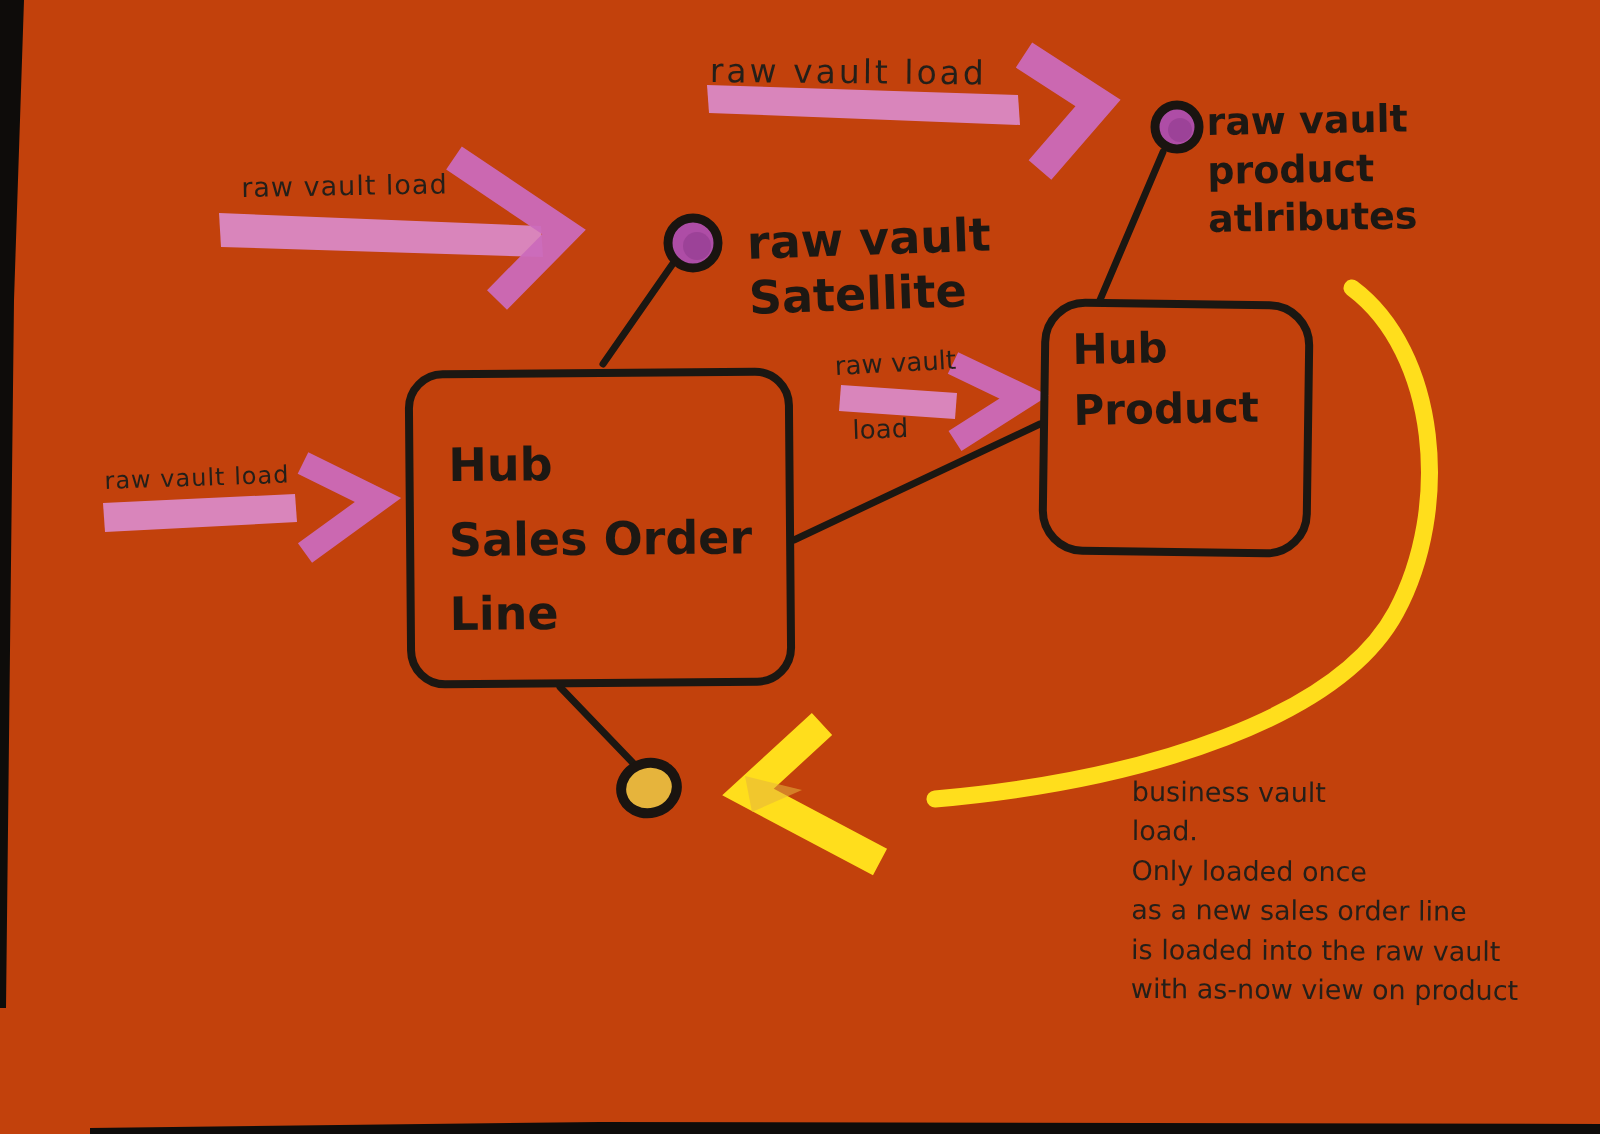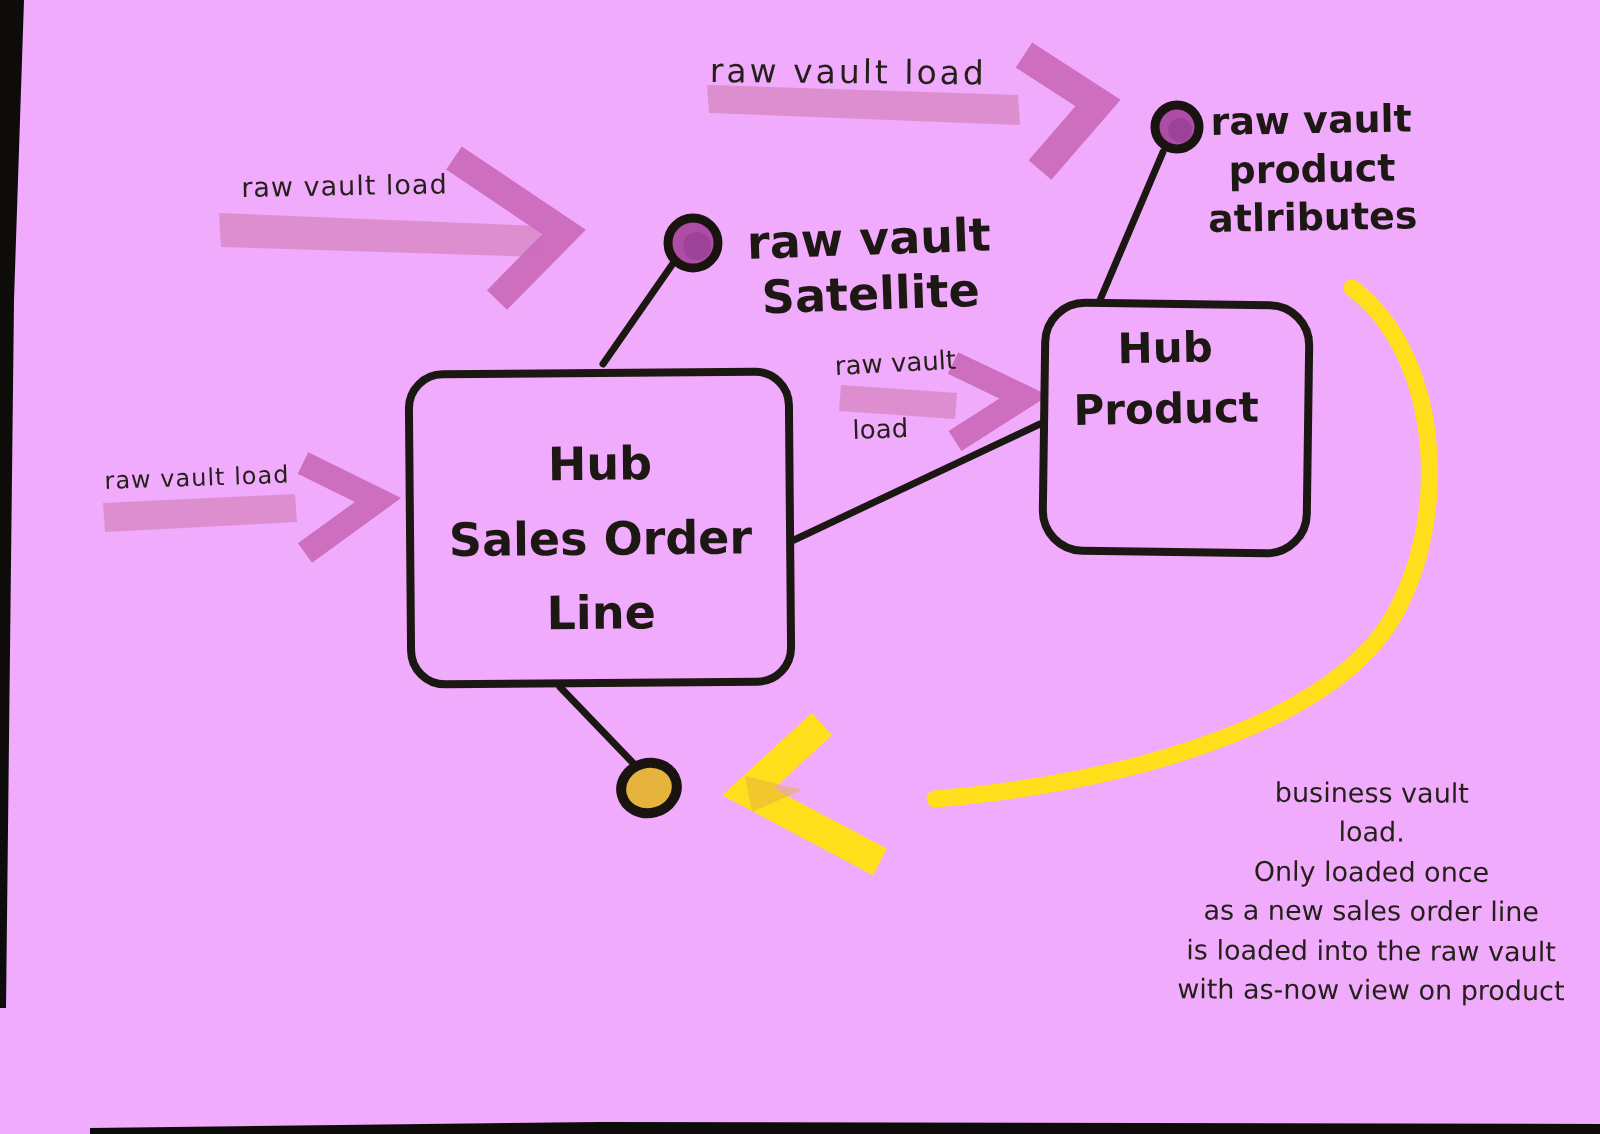--- a/index.html
+++ b/index.html
@@ -1,22 +1,21 @@
 <!DOCTYPE html>
 <html><head>
 <meta charset="utf-8">
 <style>
   html,body{margin:0;padding:0;background:#ffffff;}
   .stage{
     position:relative;
     width:1600px;height:1134px;
-    background:#f0abfc;
+    background:#c2410c;
     overflow:hidden;
     font-family:"DejaVu Sans", sans-serif;
-    text-align:center;
   }
   .stage svg{position:absolute;left:0;top:0;}
   .hw{
     position:absolute;
     color:#1d1813;
     white-space:pre-line;
     transform-origin:left top;
     line-height:1.3;
   }
   .marker{font-weight:bold;}

